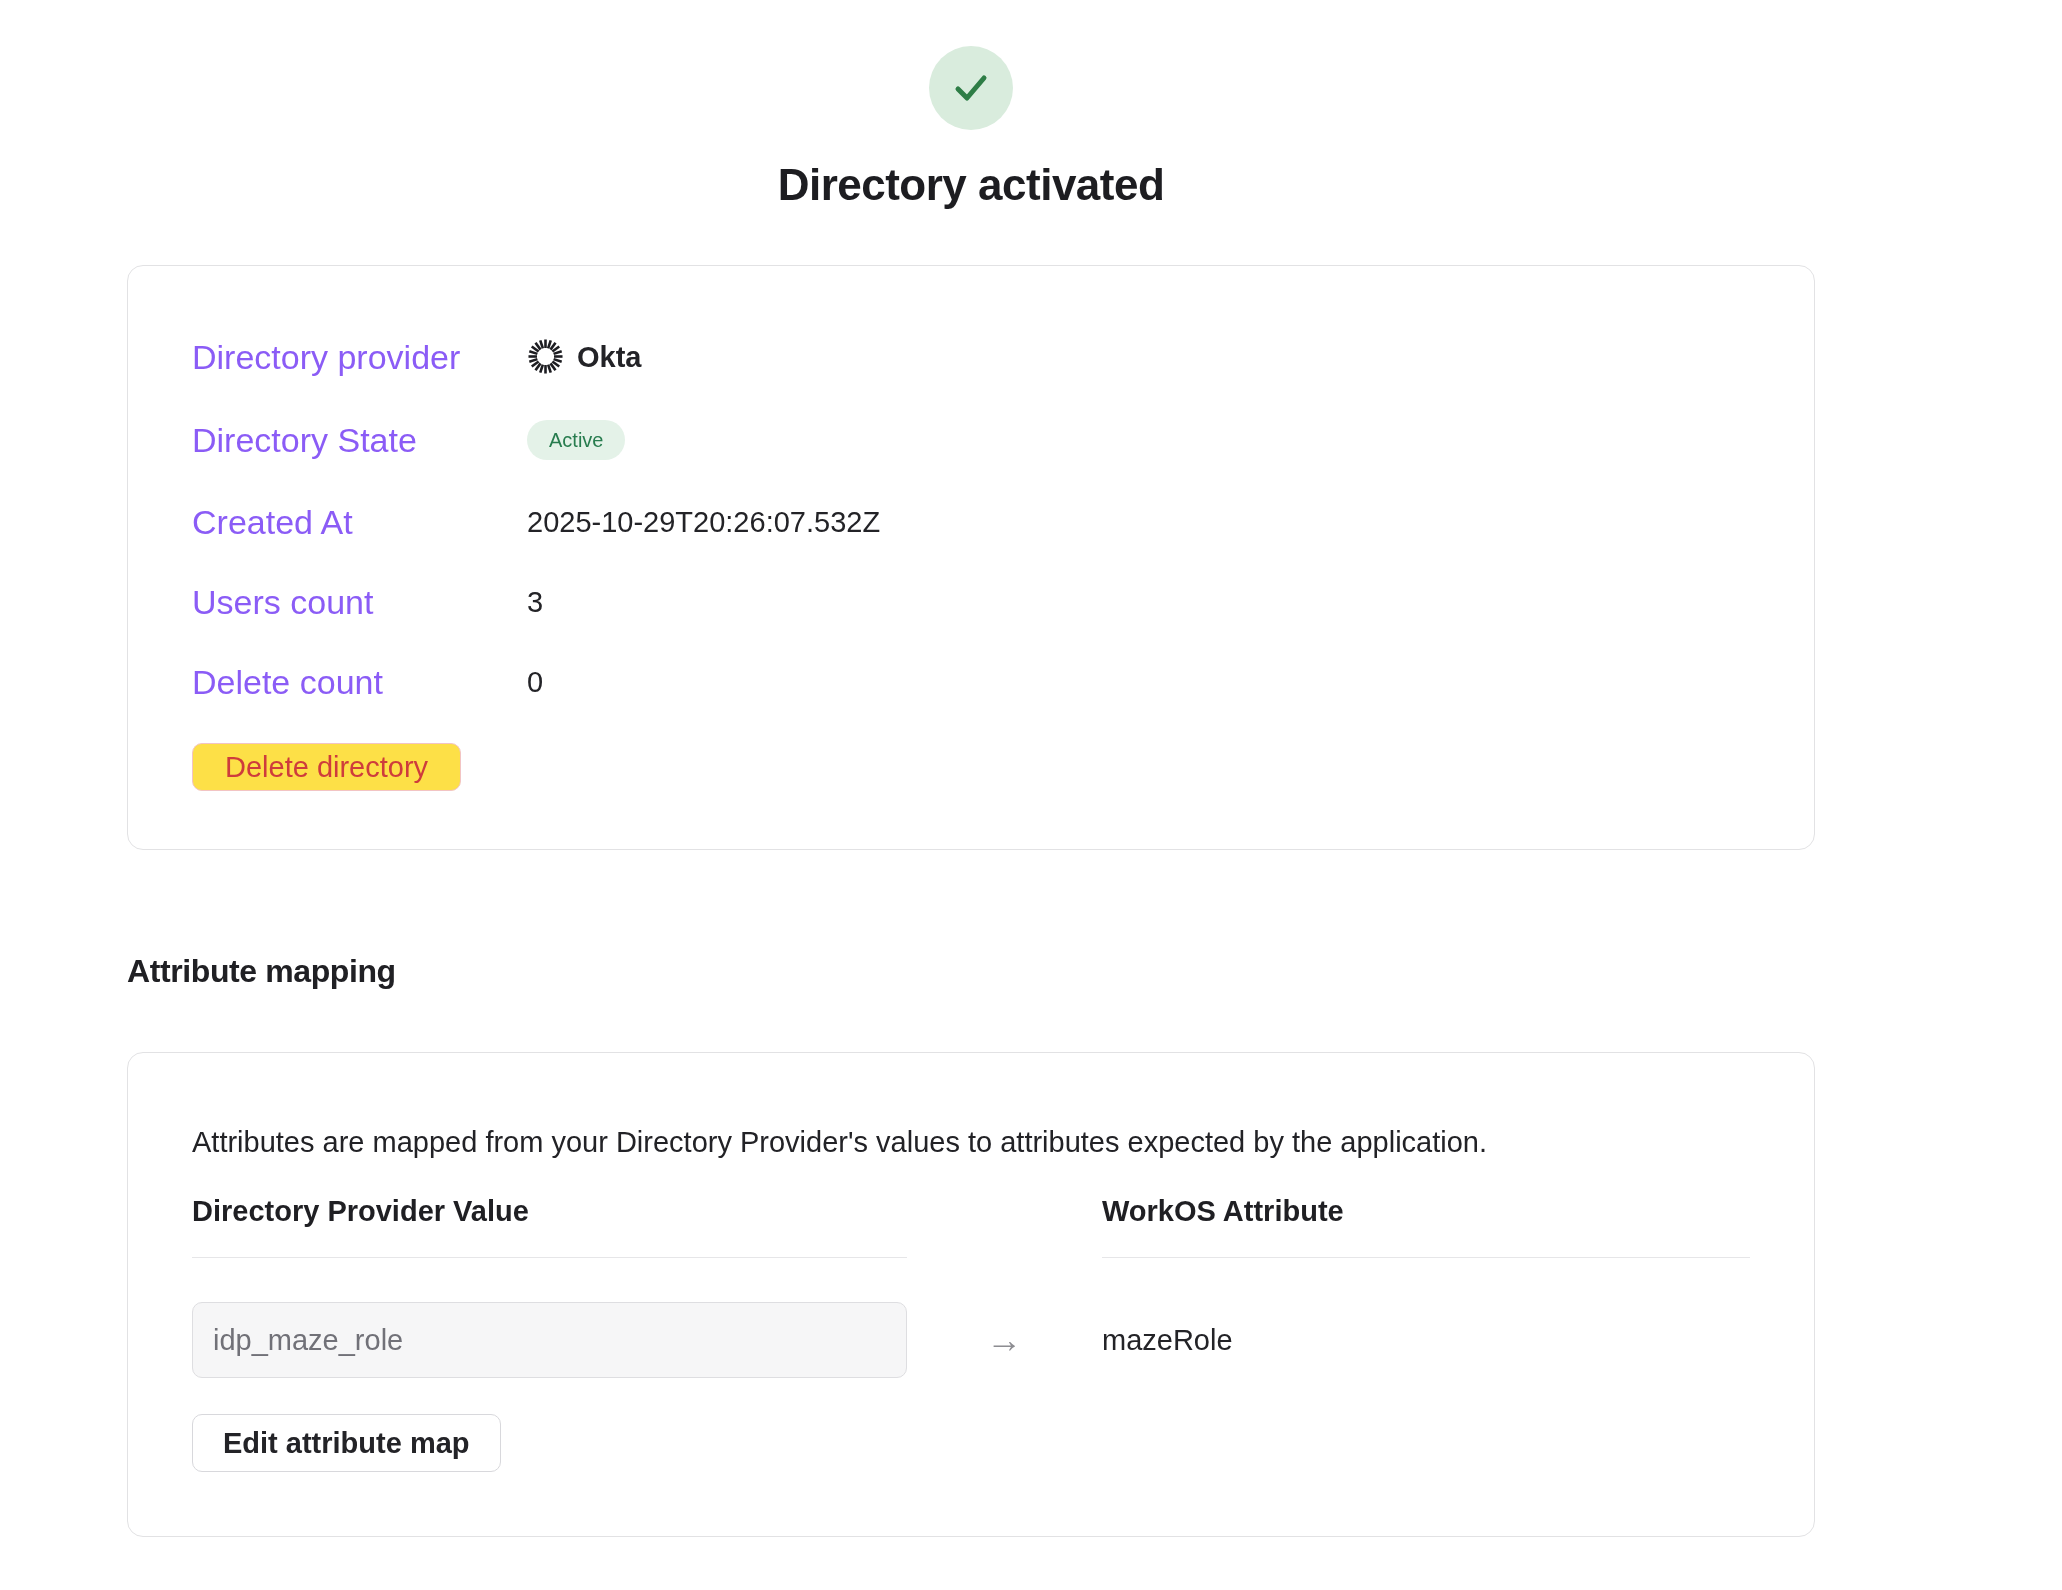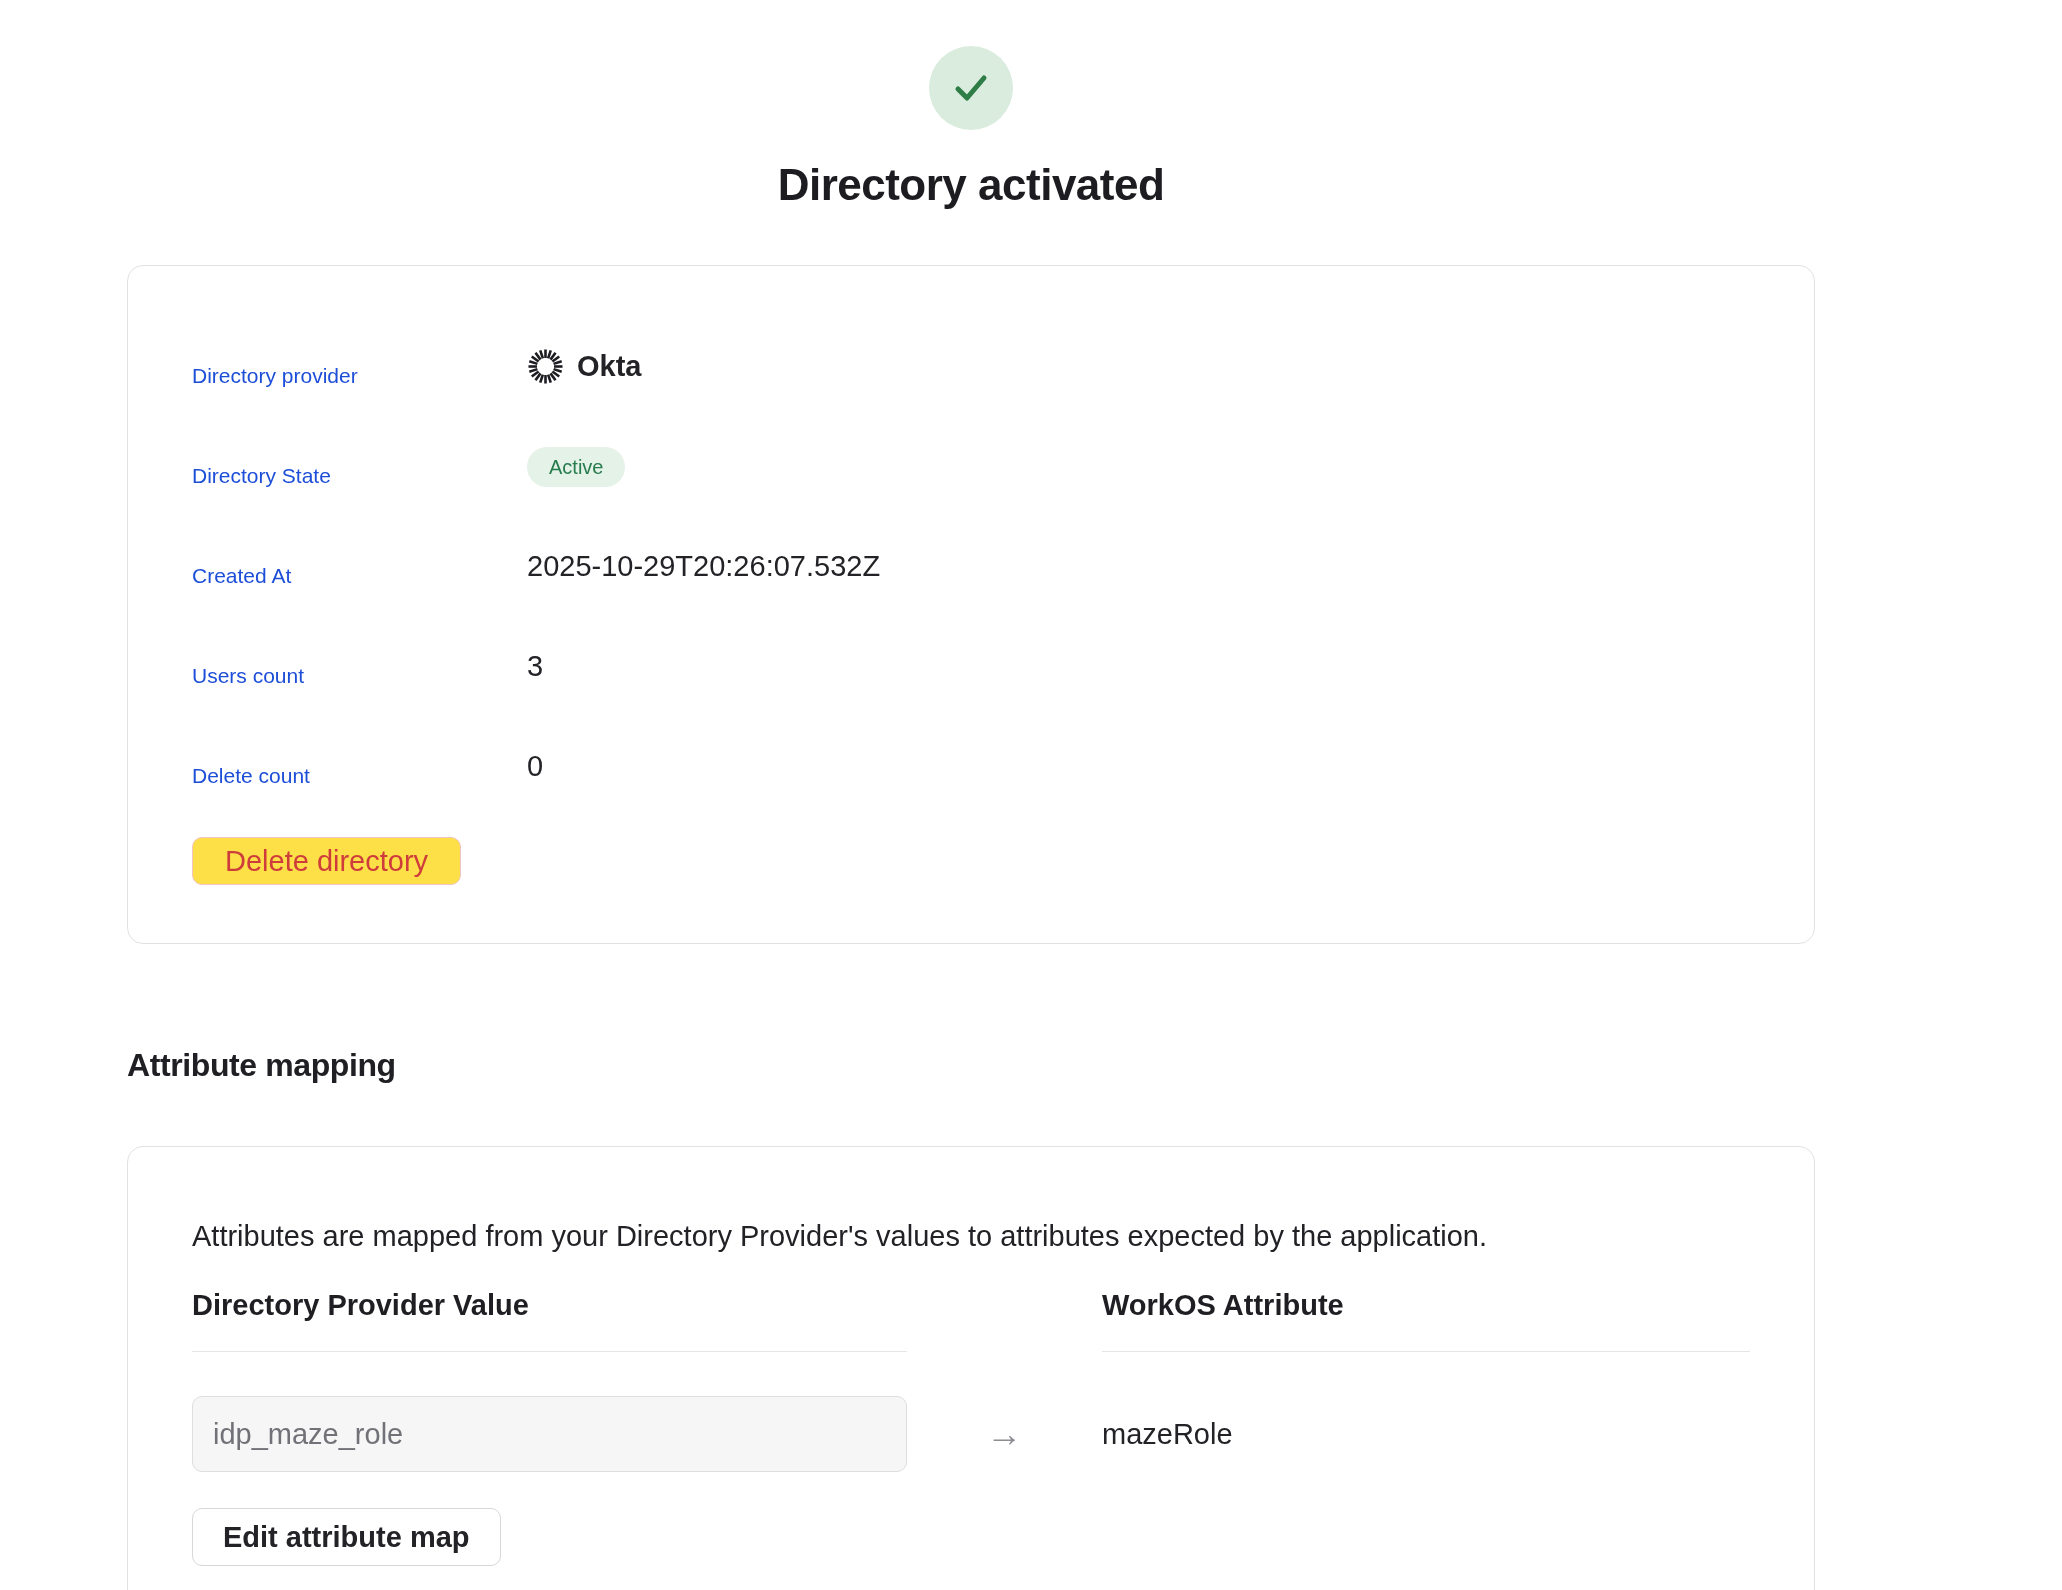--- a/index.html
+++ b/index.html
@@ -31,26 +31,26 @@
   .card {
     background: #fff;
     border: 1.5px solid #e2e2e4;
     border-radius: 16px;
   }
   .card-directory { margin-top: 55px; padding: 72px 64px 58px 64px; }
 
   .detail-row { display: flex; align-items: center; margin-bottom: 44px; }
   .detail-row .label {
     width: 335px; flex: 0 0 335px;
-    font-size: 21px; color: #1d4ed8; line-height: 36px; margin-top: 20px;
+    font-size: 34px; color: #8b5cf6; line-height: 36px;
   }
   .detail-row .value {
     font-size: 29px; color: #232327; line-height: 36px;
   }
-  .provider-value { display: flex; align-items: flex-start; gap: 13px; font-weight: 700; color: #1d1d21; }
+  .provider-value { display: flex; align-items: center; gap: 13px; font-weight: 700; color: #1d1d21; }
   .okta-mark { width: 37px; height: 37px; display: block; }
 
   .badge-active {
     display: inline-block;
     background: #e4f2e8; color: #277c4e;
     font-size: 20px; line-height: 40px; font-weight: 500;
     padding: 0 22px; border-radius: 21px;
   }
 
   .btn-delete {

